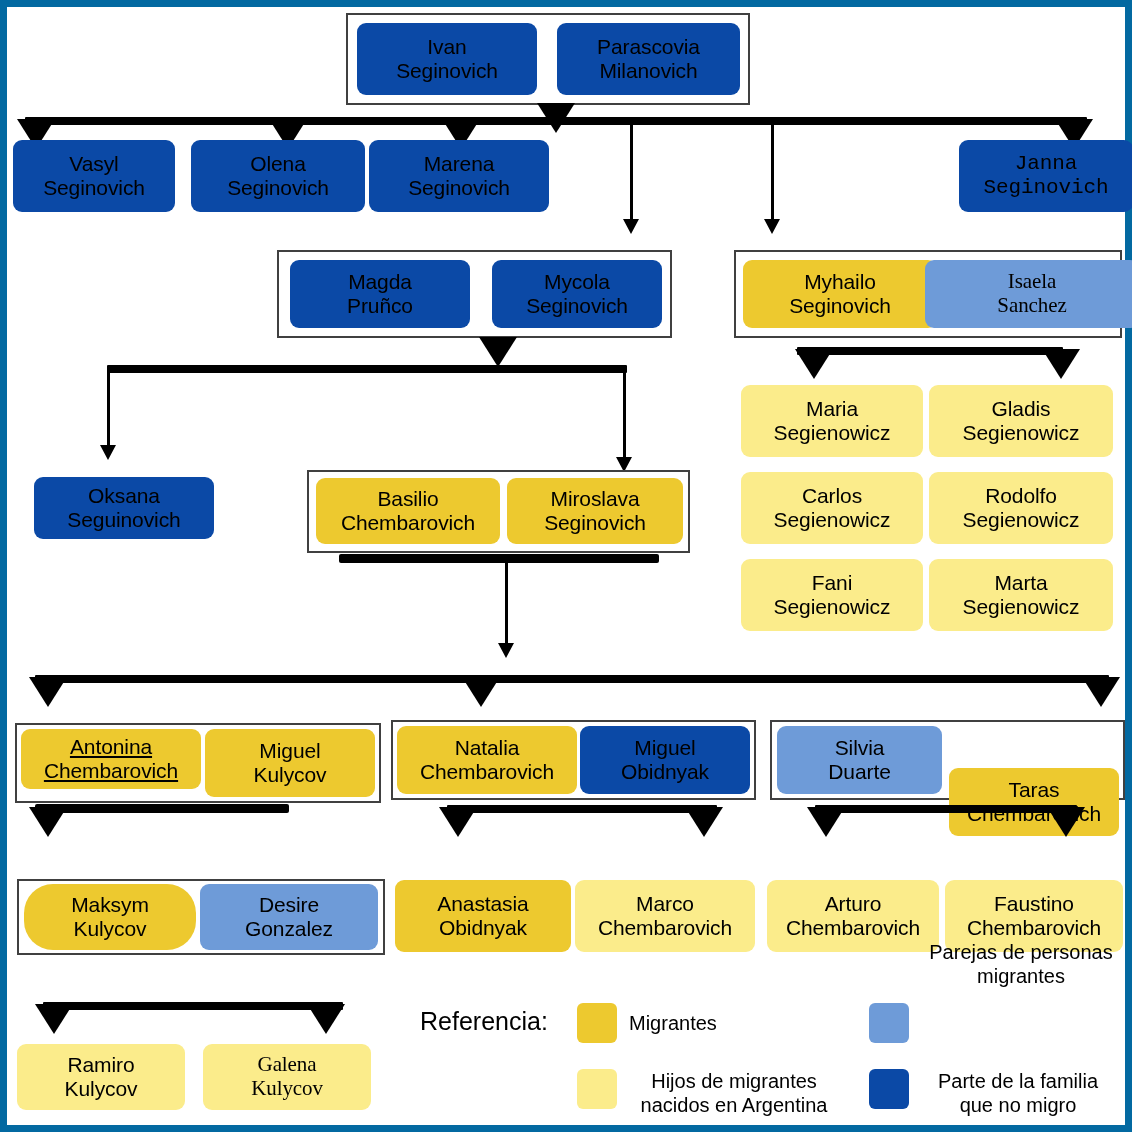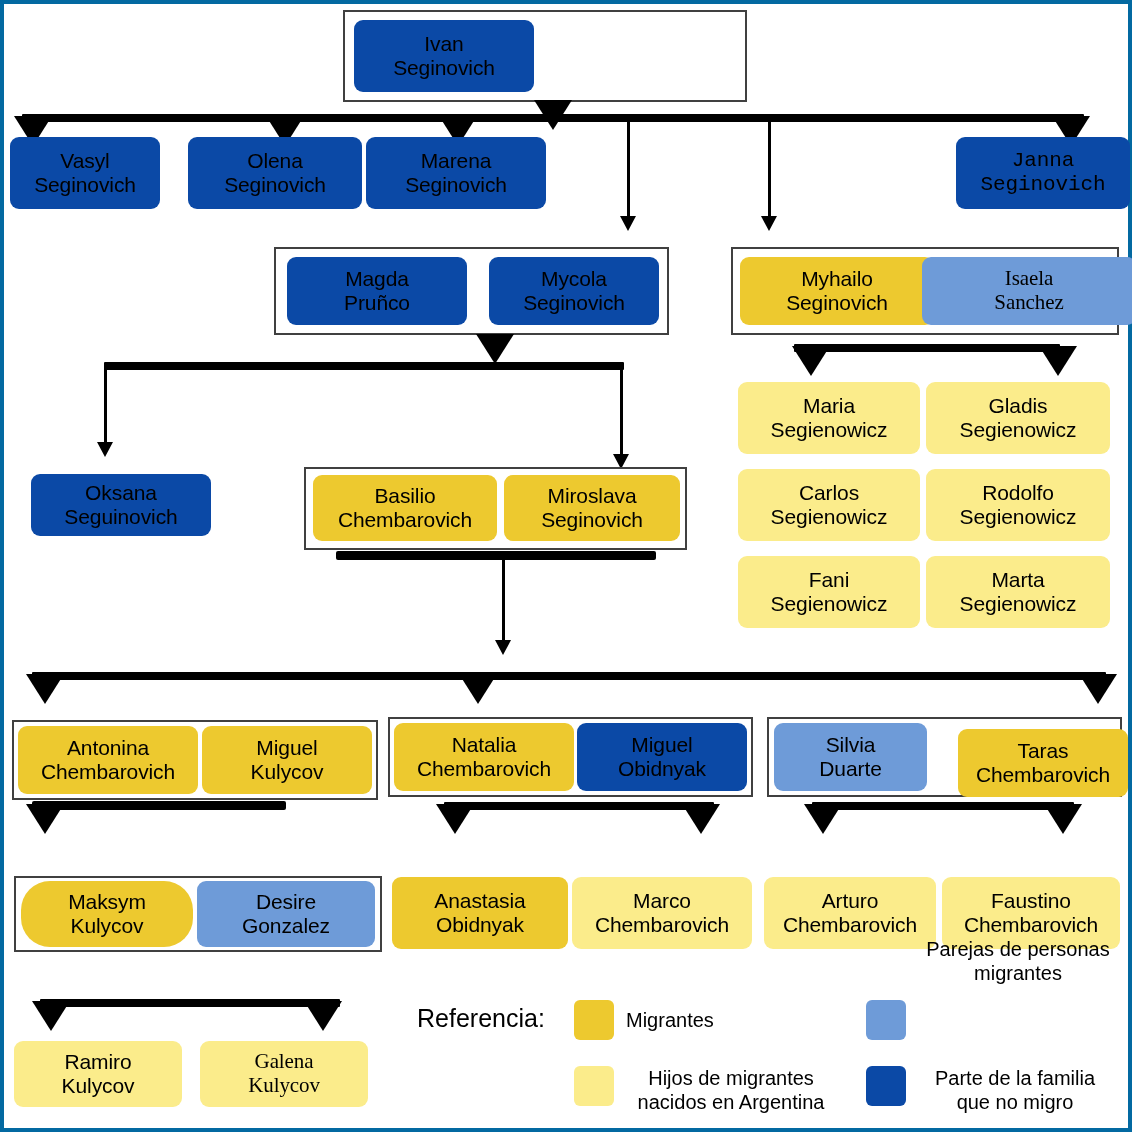--- a/index.html
+++ b/index.html
@@ -6,21 +6,21 @@
   html, body {
     width: 1132px; height: 1132px;
     background: #ffffff;
     font-family: "Liberation Sans", "DejaVu Sans", sans-serif;
     overflow: hidden;
   }
   #root {
     position: relative;
     width: 1132px; height: 1132px;
     background: #ffffff;
-    border: 4px solid #0369a1;
+    border: 7px solid #0369a1;
   }
   .canvas {
     position: absolute;
     inset: 0;
   }
 
   
   .pill {
     position: absolute;
     display: flex;
@@ -102,35 +102,37 @@
 </style>
 </head>
 <body>
 
 <div id="root">
   <div class="canvas">
 
     <div class="couple" style="left:339px; top:6px; width:404px; height:92px;"></div>
     <div class="pill c-nonmigrant" style="left:350px; top:16px; width:180px; height:72px;">Ivan
 Seginovich</div>
+    <div class="pill c-nonmigrant" style="left:550px; top:16px; width:183px; height:72px;">Parascovia
+Milanovich</div>
 
     <div class="tri" style="left:530px; top:96px;"></div>
     <div class="hbar" style="left:18px; top:110px; width:1062px;"></div>
 
     <div class="tri" style="left:10px; top:112px;"></div>
     <div class="tri" style="left:262px; top:112px;"></div>
     <div class="tri" style="left:435px; top:112px;"></div>
     <div class="tri" style="left:1048px; top:112px;"></div>
 
     <div class="vline" style="left:623px; top:114px; height:100px;"></div>
     <div class="tri-sm" style="left:616px; top:212px;"></div>
     <div class="vline" style="left:764px; top:114px; height:100px;"></div>
     <div class="tri-sm" style="left:757px; top:212px;"></div>
 
-    <div class="pill c-nonmigrant" style="left:6px; top:133px; width:150px; height:72px;">Vasyl
+    <div class="pill c-nonmigrant" style="left:6px; top:133px; width:162px; height:72px;">Vasyl
 Seginovich</div>
     <div class="pill c-nonmigrant" style="left:184px; top:133px; width:174px; height:72px;">Olena
 Seginovich</div>
     <div class="pill c-nonmigrant" style="left:362px; top:133px; width:180px; height:72px;">Marena
 Seginovich</div>
     <div class="pill c-nonmigrant" style="left:952px; top:133px; width:174px; height:72px;font-family:Liberation Mono, monospace;">Janna
 Seginovich</div>
 
     <div class="couple" style="left:270px; top:243px; width:395px; height:88px;"></div>
     <div class="pill c-nonmigrant" style="left:283px; top:253px; width:180px; height:68px;">Magda
@@ -180,40 +182,40 @@
     <div class="spouse-bar" style="left:332px; top:547px; width:320px;"></div>
     <div class="vline" style="left:498px; top:552px; height:86px;"></div>
     <div class="tri-sm" style="left:491px; top:636px;"></div>
 
     <div class="hbar" style="left:28px; top:668px; width:1074px;"></div>
     <div class="tri" style="left:22px; top:670px;"></div>
     <div class="tri" style="left:455px; top:670px;"></div>
     <div class="tri" style="left:1075px; top:670px;"></div>
 
     <div class="couple" style="left:8px; top:716px; width:366px; height:80px;"></div>
-    <div class="pill c-migrant" style="left:14px; top:722px; width:180px; height:68px;">Antonina
+    <div class="pill c-migrant" style="left:14px; top:722px; width:180px; height:60px;text-decoration:underline;">Antonina
 Chembarovich</div>
     <div class="pill c-migrant" style="left:198px; top:722px; width:170px; height:68px;">Miguel
 Kulycov</div>
     <div class="spouse-bar" style="left:28px; top:797px; width:254px;"></div>
     <div class="tri" style="left:22px; top:800px;"></div>
 
     <div class="couple" style="left:384px; top:713px; width:365px; height:80px;"></div>
     <div class="pill c-migrant" style="left:390px; top:719px; width:180px; height:68px;">Natalia
 Chembarovich</div>
     <div class="pill c-nonmigrant" style="left:573px; top:719px; width:170px; height:68px;">Miguel
 Obidnyak</div>
     <div class="hbar" style="left:440px; top:798px; width:270px;"></div>
     <div class="tri" style="left:432px; top:800px;"></div>
     <div class="tri" style="left:678px; top:800px;"></div>
 
     <div class="couple" style="left:763px; top:713px; width:355px; height:80px;"></div>
-    <div class="pill c-partner" style="left:770px; top:719px; width:153px; height:68px;">Silvia
+    <div class="pill c-partner" style="left:770px; top:719px; width:165px; height:68px;">Silvia
 Duarte</div>
-    <div class="pill c-migrant" style="left:942px; top:725px; width:170px; height:68px;margin-left:12px;">Taras
+    <div class="pill c-migrant" style="left:942px; top:761px; width:170px; height:68px;">Taras
 Chembarovich</div>
     <div class="hbar" style="left:808px; top:798px; width:262px;"></div>
     <div class="tri" style="left:800px; top:800px;"></div>
     <div class="tri" style="left:1040px; top:800px;"></div>
 
     <div class="couple" style="left:10px; top:872px; width:368px; height:76px;"></div>
     <div class="pill c-migrant" style="left:17px; top:877px; width:172px; height:66px;border-radius:29px;">Maksym
 Kulycov</div>
     <div class="pill c-partner" style="left:193px; top:877px; width:178px; height:66px;">Desire
 Gonzalez</div>

